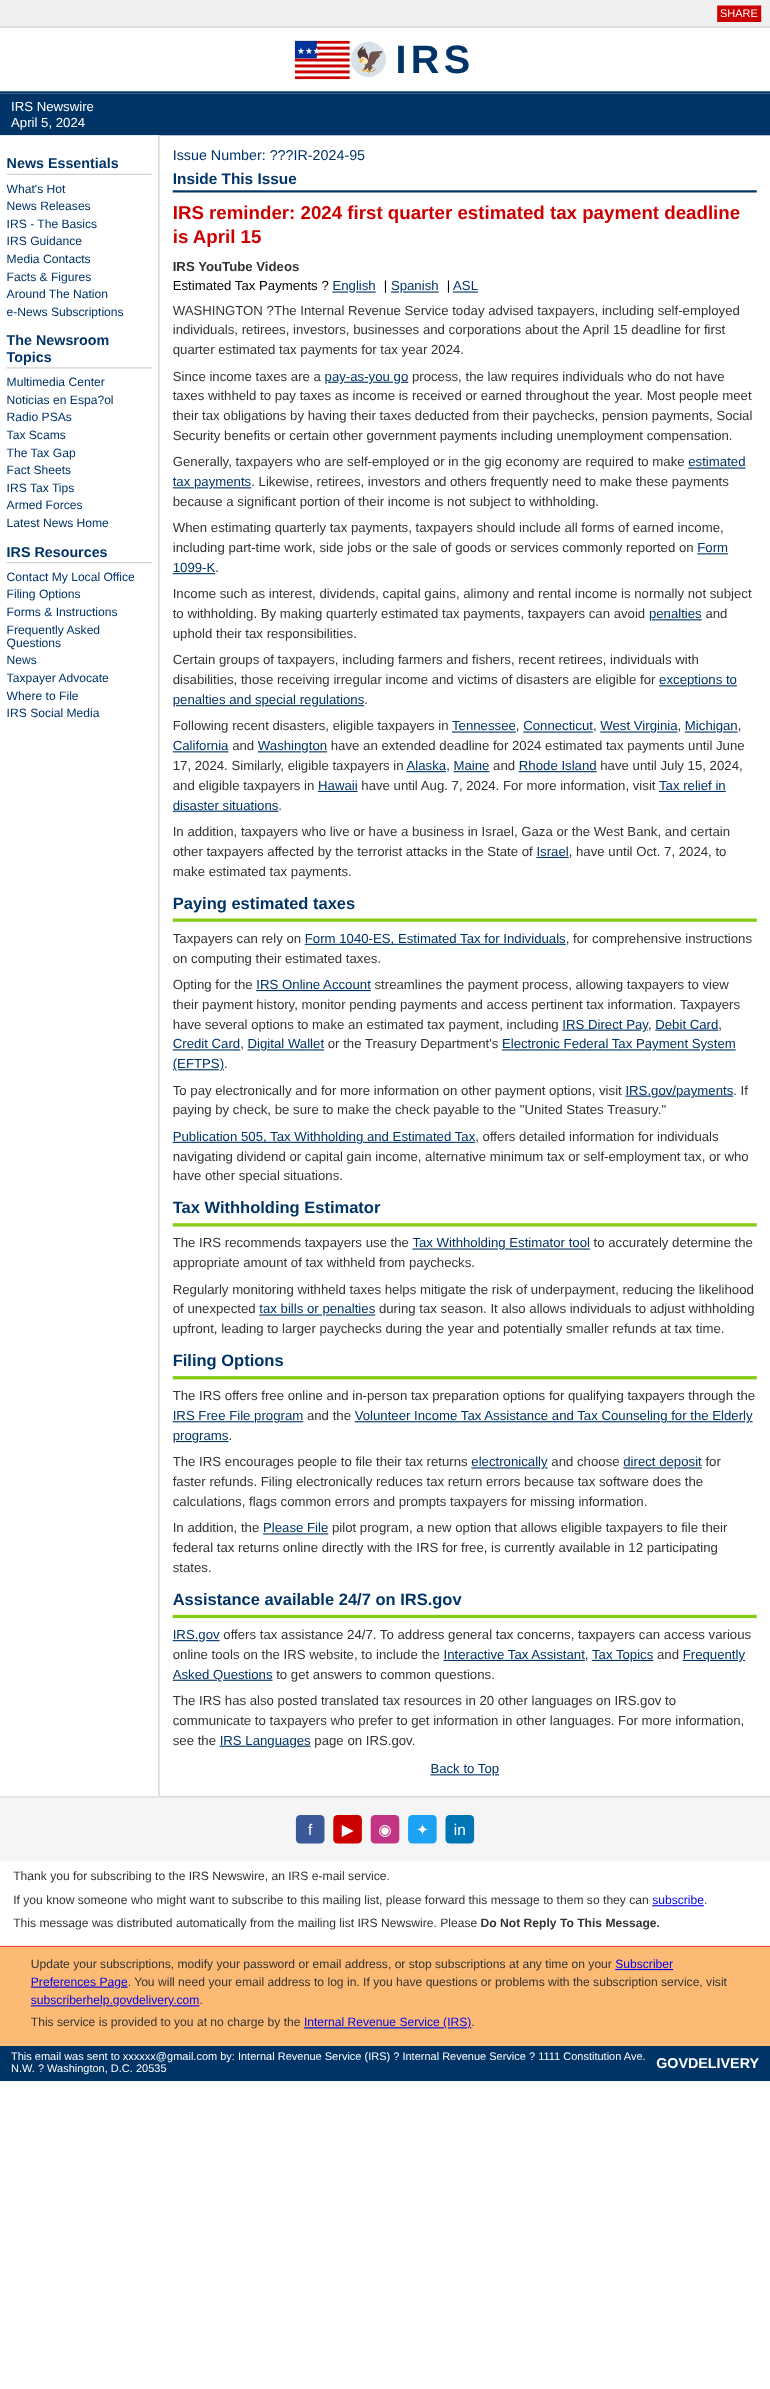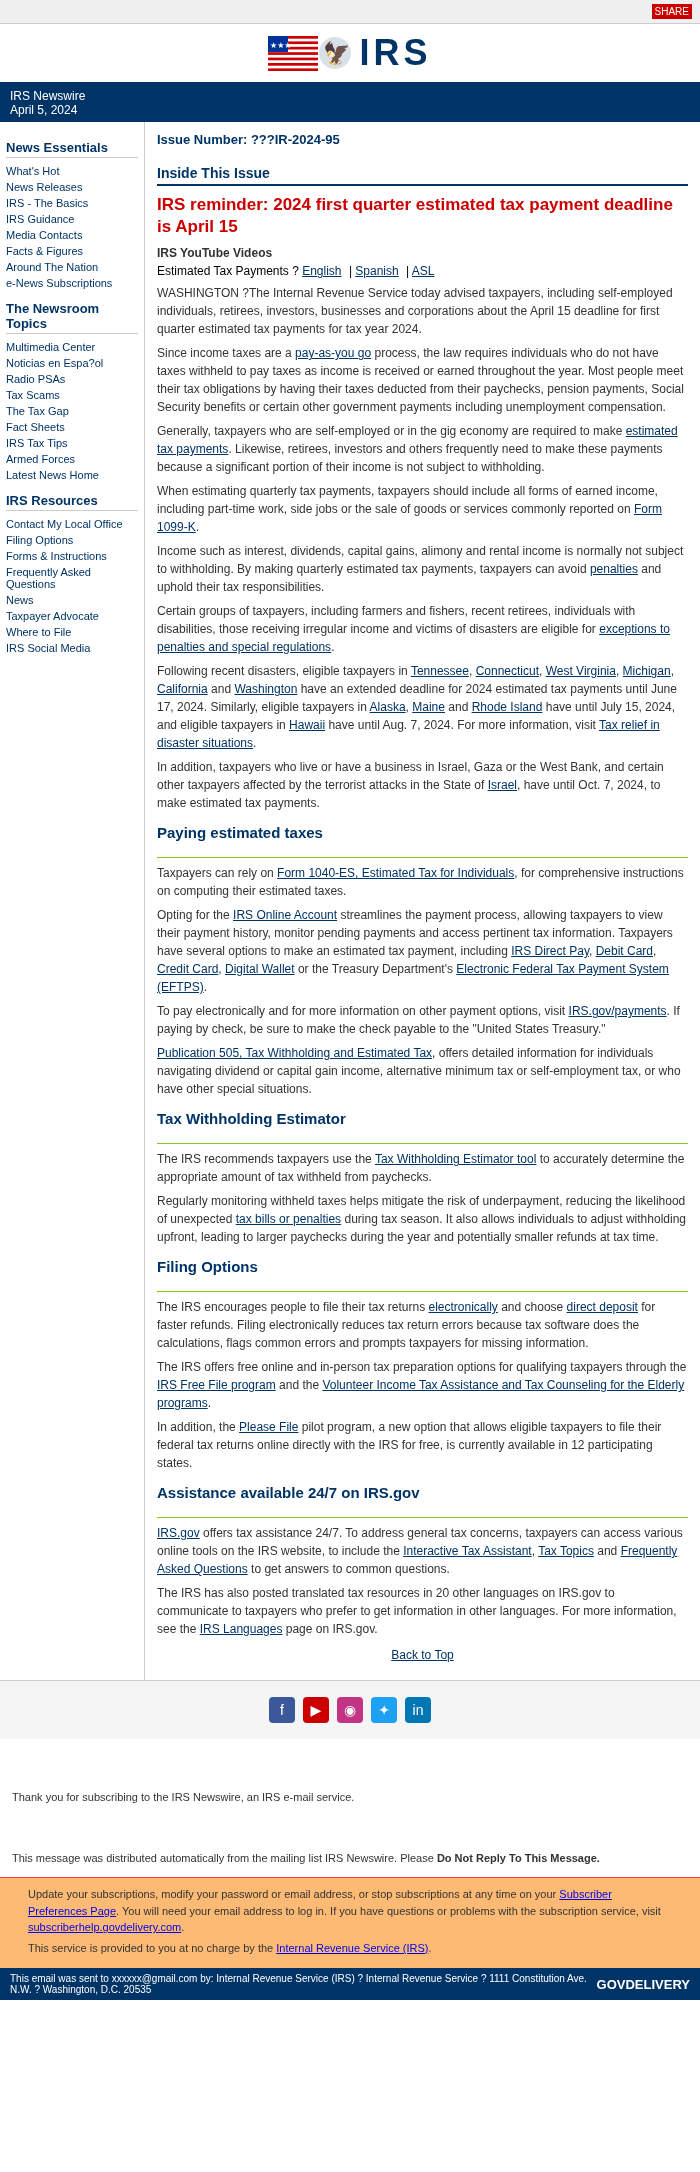--- a/index.html
+++ b/index.html
@@ -18,41 +18,41 @@
     
     .main-layout { display: flex; }
 
     
     .sidebar { width: 145px; min-width: 145px; background: #fff; border-right: 1px solid #ccc; padding: 8px 6px; }
     .sidebar-section-title { font-weight: bold; font-size: 13px; color: #003366; margin: 10px 0 5px 0; border-bottom: 1px solid #ccc; padding-bottom: 2px; }
     .sidebar-link { display: block; color: #003366; text-decoration: none; font-size: 11px; padding: 2px 0; }
 
     
     .content { flex: 1; padding: 10px 12px; }
-    .issue-number { font-size: 13px; font-weight: bold; color: #003366; margin-bottom: 18px; }
+    .issue-number { font-size: 13px; font-weight: normal; color: #003366; margin-bottom: 6px; }
     .inside-title { font-size: 14px; font-weight: bold; border-bottom: 2px solid #003366; margin-bottom: 8px; padding-bottom: 3px; color: #003366; }
     .article-title { font-size: 17px; font-weight: bold; color: #cc0000; margin: 8px 0 6px 0; line-height: 1.3; }
     .section-label { font-size: 12px; font-weight: bold; color: #333; margin: 8px 0 4px 0; }
     .content p { font-size: 12px; color: #333; line-height: 1.5; margin-bottom: 6px; }
     .content a { color: #003366; }
-    .section-heading { font-size: 15px; font-weight: bold; color: #003366; margin: 12px 0 6px 0; border-bottom: 1px solid #84cc16; padding-bottom: 16px; }
+    .section-heading { font-size: 15px; font-weight: bold; color: #003366; margin: 12px 0 6px 0; border-bottom: 3px solid #84cc16; padding-bottom: 5px; }
     .video-links { font-size: 12px; margin-bottom: 6px; }
     .video-links a { color: #003366; margin-right: 4px; }
 
     
     .social-bar { background: #f5f5f5; text-align: center; padding: 10px; border-top: 1px solid #ccc; }
     .social-icons { display: flex; justify-content: center; gap: 8px; margin: 6px 0; }
     .social-icon { width: 26px; height: 26px; border-radius: 4px; display: flex; align-items: center; justify-content: center; font-size: 14px; color: #fff; cursor: pointer; }
     .fb { background: #3b5998; }
     .yt { background: #cc0000; }
     .ig { background: #c13584; }
     .li { background: #0077b5; }
 
     .footer-text { font-size: 11px; color: #333; padding: 6px 12px; line-height: 1.5; }
-    .footer-text p { margin-bottom: 5px; margin-top: 44px; }
+    .footer-text p { margin-bottom: 5px; }
     .bottom-bar { background: #fdba74; border-top: 1px solid #ef4444; padding: 8px 28px; font-size: 11px; color: #333; line-height: 1.5; }
     .bottom-bar p { margin-bottom: 4px; }
     .govdelivery-bar { background: #003366; color: #fff; display: flex; justify-content: space-between; align-items: center; padding: 5px 10px; font-size: 10px; }
     .govdelivery-logo { font-weight: bold; font-size: 13px; color: #fff; }
   </style>
 </head>
 <body>
 
 <div class="top-bar">
   <button class="share-btn">SHARE</button>
@@ -167,23 +167,23 @@
     <p><a href="#">Publication 505, Tax Withholding and Estimated Tax</a>, offers detailed information for individuals navigating dividend or capital gain income, alternative minimum tax or self-employment tax, or who have other special situations.</p>
 
     <div class="section-heading">Tax Withholding Estimator</div>
 
     <p>The IRS recommends taxpayers use the <a href="#">Tax Withholding Estimator tool</a> to accurately determine the appropriate amount of tax withheld from paychecks.</p>
 
     <p>Regularly monitoring withheld taxes helps mitigate the risk of underpayment, reducing the likelihood of unexpected <a href="#">tax bills or penalties</a> during tax season. It also allows individuals to adjust withholding upfront, leading to larger paychecks during the year and potentially smaller refunds at tax time.</p>
 
     <div class="section-heading">Filing Options</div>
 
+    <p>The IRS offers free online and in-person tax preparation options for qualifying taxpayers through the <a href="#">IRS Free File program</a> and the <a href="#">Volunteer Income Tax Assistance and Tax Counseling for the Elderly programs</a>.</p>
+
     <p>The IRS encourages people to file their tax returns <a href="#">electronically</a> and choose <a href="#">direct deposit</a> for faster refunds. Filing electronically reduces tax return errors because tax software does the calculations, flags common errors and prompts taxpayers for missing information.</p>
-
-    <p>The IRS offers free online and in-person tax preparation options for qualifying taxpayers through the <a href="#">IRS Free File program</a> and the <a href="#">Volunteer Income Tax Assistance and Tax Counseling for the Elderly programs</a>.</p>
 
     <p>In addition, the <a href="#">Please File</a> pilot program, a new option that allows eligible taxpayers to file their federal tax returns online directly with the IRS for free, is currently available in 12 participating states.</p>
 
     <div class="section-heading">Assistance available 24/7 on IRS.gov</div>
 
     <p><a href="#">IRS.gov</a> offers tax assistance 24/7. To address general tax concerns, taxpayers can access various online tools on the IRS website, to include the <a href="#">Interactive Tax Assistant</a>, <a href="#">Tax Topics</a> and <a href="#">Frequently Asked Questions</a> to get answers to common questions.</p>
 
     <p>The IRS has also posted translated tax resources in 20 other languages on IRS.gov to communicate to taxpayers who prefer to get information in other languages. For more information, see the <a href="#">IRS Languages</a> page on IRS.gov.</p>
 
     <p style="margin-top:8px;text-align:center;"><a href="#">Back to Top</a></p>
@@ -195,20 +195,21 @@
     <div class="social-icon fb" title="Facebook">f</div>
     <div class="social-icon yt" title="YouTube">▶</div>
     <div class="social-icon ig" title="Instagram">◉</div>
     <div class="social-icon" style="background:#1da1f2;" title="Twitter">✦</div>
     <div class="social-icon li" title="LinkedIn">in</div>
   </div>
 </div>
 
 <div class="footer-text">
   <p>Thank you for subscribing to the IRS Newswire, an IRS e-mail service.</p>
+  <p>If you know someone who might want to subscribe to this mailing list, please forward this message to them so they can <a href="#">subscribe</a>.</p>
   <p>This message was distributed automatically from the mailing list IRS Newswire. Please <strong>Do Not Reply To This Message.</strong></p>
 </div>
 
 <div class="bottom-bar">
   <p>Update your subscriptions, modify your password or email address, or stop subscriptions at any time on your <a href="#">Subscriber Preferences Page</a>. You will need your email address to log in. If you have questions or problems with the subscription service, visit <a href="#">subscriberhelp.govdelivery.com</a>.</p>
   <p>This service is provided to you at no charge by the <a href="#">Internal Revenue Service (IRS)</a>.</p>
 </div>
 
 <div class="govdelivery-bar">
   <span>This email was sent to xxxxxx@gmail.com by: Internal Revenue Service (IRS) ? Internal Revenue Service ? 1111 Constitution Ave. N.W. ? Washington, D.C. 20535</span>

